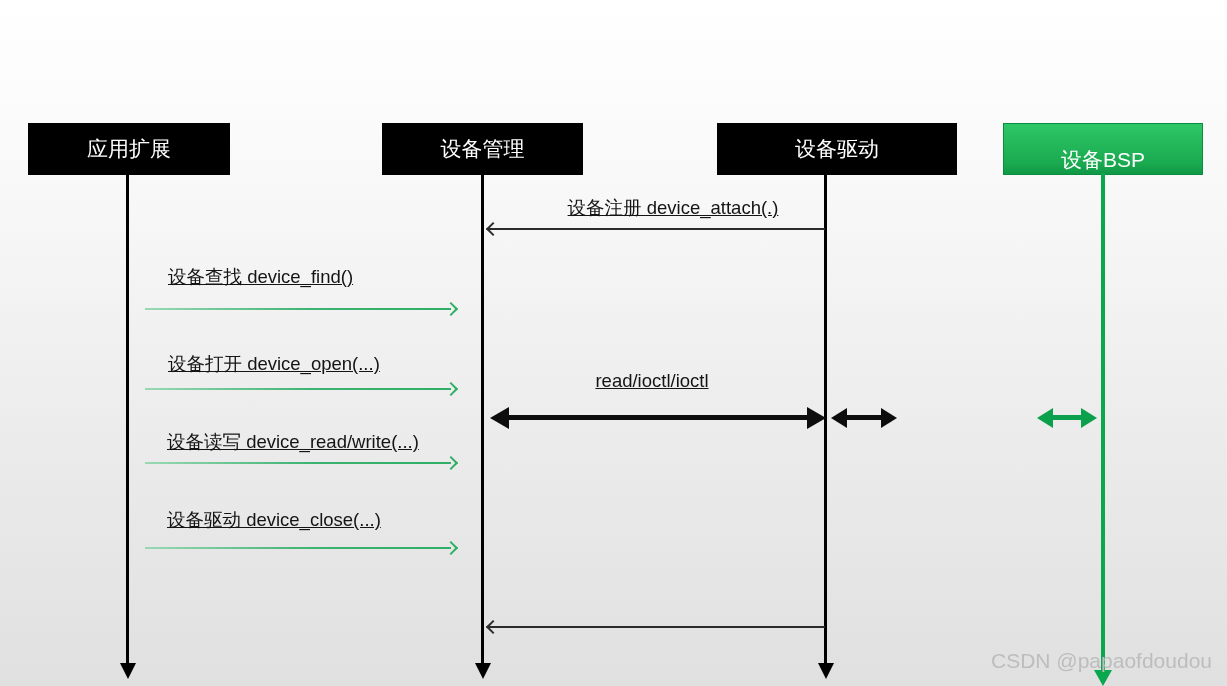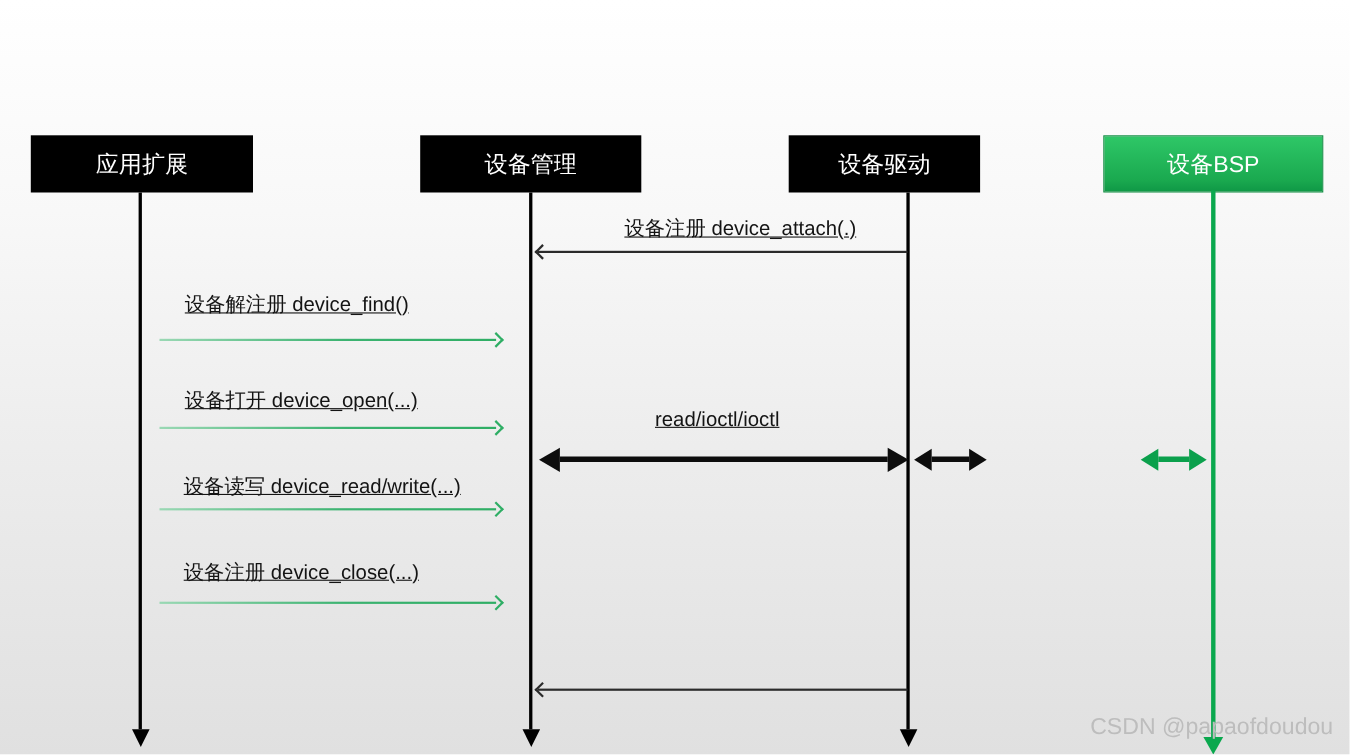--- a/index.html
+++ b/index.html
@@ -17,22 +17,22 @@
     position:absolute;top:123px;height:52px;display:flex;align-items:center;justify-content:center;
     color:#fff;font-size:21px;box-sizing:border-box;white-space:nowrap;
   }
   .actor.black{background:#000;}
   .actor.green{
     background:linear-gradient(180deg,#2ec767 0%,#1aa94f 80%,#0f9846 100%);
     border:1px solid #0c8c3f;
   }
   #actor-app{left:28px;width:202px;}
   #actor-mgr{left:382px;width:201px;text-align:right;}
-  #actor-drv{left:717px;width:174px;}
-  #actor-bsp{left:1003px;width:200px;}
+  #actor-drv{left:717px;width:240px;}
+  #actor-bsp{left:1003px;width:200px;align-items:flex-end;}
   
   .lifeline{position:absolute;background:#000;}
   #life-app{left:126px;top:175px;width:3px;height:488px;}
   #life-mgr{left:481px;top:175px;width:3px;height:488px;}
   #life-drv{left:824px;top:175px;width:3px;height:488px;}
   #life-bsp{left:1101px;top:173px;width:4px;height:497px;background:#0aa84e;}
   .life-arrow{position:absolute;width:0;height:0;border-left:8px solid transparent;border-right:8px solid transparent;border-top:16px solid #000;}
   #life-arrow-app{left:120px;top:663px;}
   #life-arrow-mgr{left:475px;top:663px;}
   #life-arrow-drv{left:818px;top:663px;}
@@ -124,21 +124,21 @@
   <div class="lifeline" id="life-bsp"></div>
   <div class="life-arrow" id="life-arrow-app"></div>
   <div class="life-arrow" id="life-arrow-mgr"></div>
   <div class="life-arrow" id="life-arrow-drv"></div>
   <div class="life-arrow" id="life-arrow-bsp"></div>
 
   <div class="msg-label centered" id="lbl-attach">设备注册 device_attach(.)</div>
   <div class="hline blackline" id="arr-attach-line"></div>
   <div class="chev chev-left" id="arr-attach-head"></div>
 
-  <div class="msg-label" id="lbl-find">设备解注册 device_find()</div>
+  <div class="msg-label" id="lbl-find">设备查找 device_find()</div>
   <div class="hline greenline" id="arr-find-line"></div>
   <div class="chev chev-right" id="arr-find-head"></div>
 
   <div class="msg-label" id="lbl-open">设备打开 device_open(...)</div>
   <div class="hline greenline" id="arr-open-line"></div>
   <div class="chev chev-right" id="arr-open-head"></div>
 
   <div class="msg-label centered" id="lbl-rw">read/ioctl/ioctl</div>
   <div class="thickline" id="rw-line"></div>
   <div class="tri tri-left" id="rw-head-l"></div>
@@ -148,21 +148,21 @@
   <div class="tri small tri-left" id="hal-black-l"></div>
   <div class="tri small tri-right" id="hal-black-r"></div>
   <div class="thickline greenthick" id="hal-green-line"></div>
   <div class="tri small greentri tri-left" id="hal-green-l"></div>
   <div class="tri small greentri tri-right" id="hal-green-r"></div>
 
   <div class="msg-label" id="lbl-readwrite">设备读写 device_read/write(...)</div>
   <div class="hline greenline" id="arr-readwrite-line"></div>
   <div class="chev chev-right" id="arr-readwrite-head"></div>
 
-  <div class="msg-label" id="lbl-close">设备注册 device_close(...)</div>
+  <div class="msg-label" id="lbl-close">设备驱动 device_close(...)</div>
   <div class="hline greenline" id="arr-close-line"></div>
   <div class="chev chev-right" id="arr-close-head"></div>
 
   <div class="hline blackline" id="arr-detach-line"></div>
   <div class="chev chev-left" id="arr-detach-head"></div>
 
   <div class="watermark">CSDN @papaofdoudou</div>
 
 </div>
 

